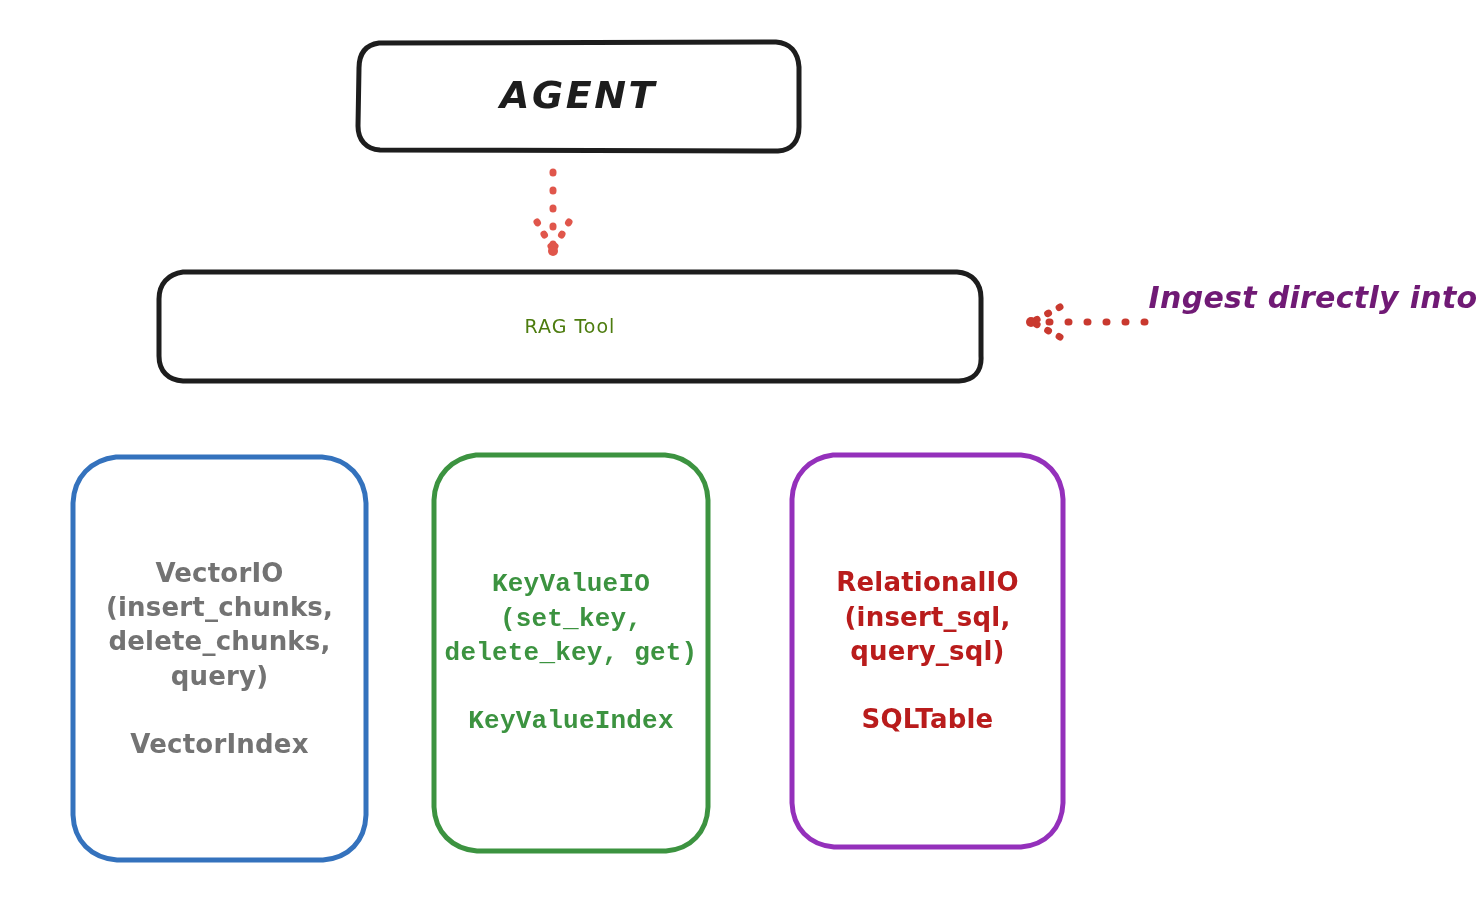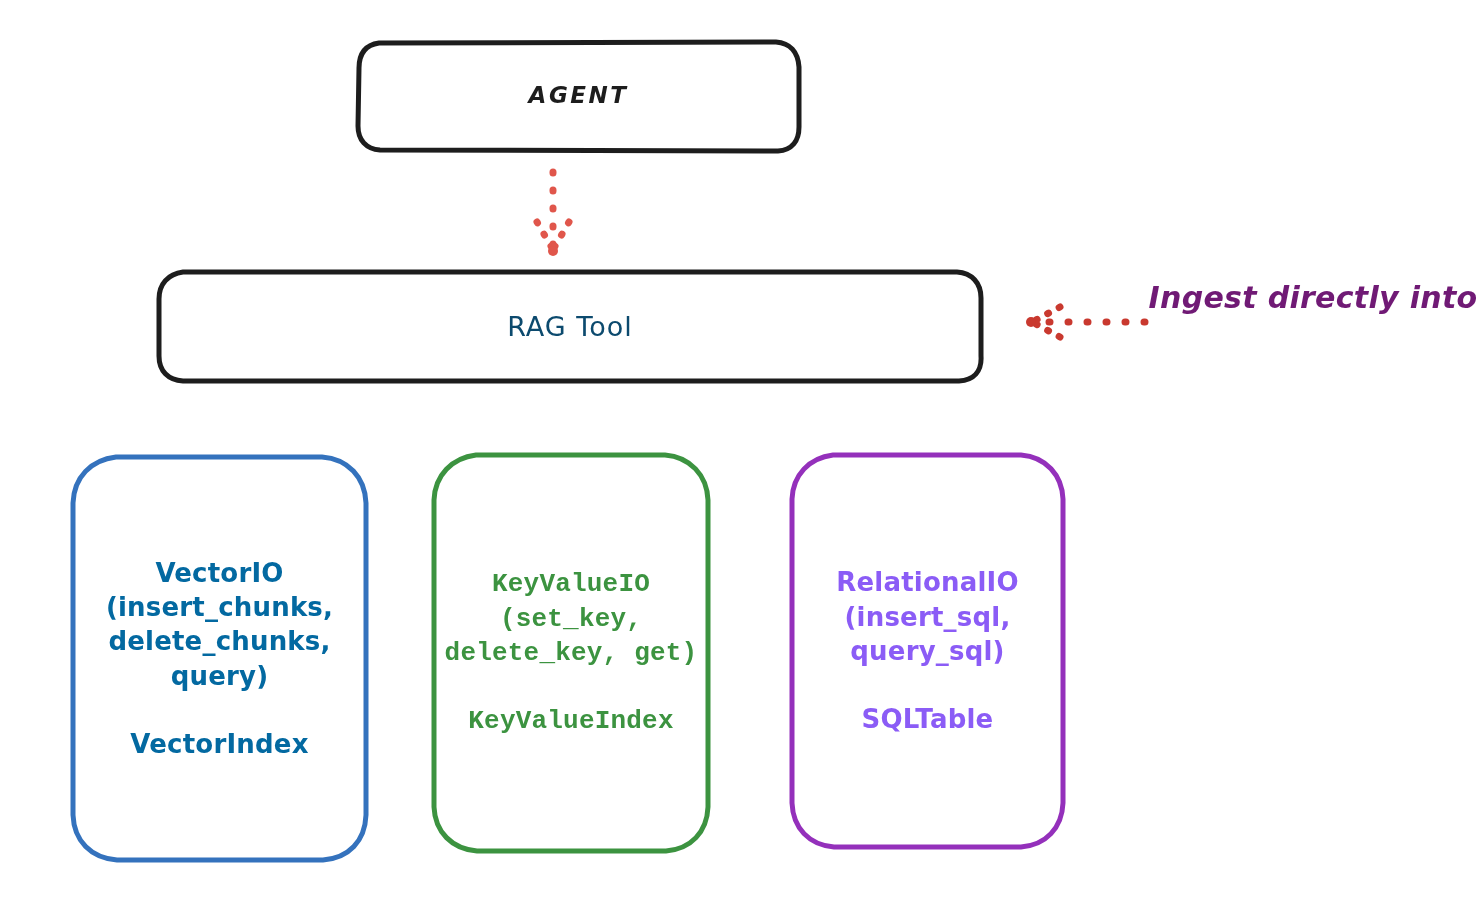--- a/index.html
+++ b/index.html
@@ -37,37 +37,37 @@
   #agent-node {
     left: 355px;
     top: 38px;
     width: 447px;
     height: 116px;
   }
   #agent-node .node-label {
     font-family: "DejaVu Sans", sans-serif;
     font-style: italic;
     font-weight: 700;
-    font-size: 23px;
+    font-size: 38px;
     color: #1d1d1d;
     letter-spacing: 2.5px;
   }
 
   
   #rag-tool-node {
     left: 155px;
     top: 268px;
     width: 830px;
     height: 117px;
   }
   #rag-tool-node .node-label {
     font-family: "DejaVu Sans", sans-serif;
-    font-size: 27px;
+    font-size: 19px;
     font-weight: 500;
-    color: #0c4a6e;
+    color: #4d7c0f;
     letter-spacing: 1px;
   }
 
   
   #vector-io-node {
     left: 69px;
     top: 453px;
     width: 301px;
     height: 411px;
   }
@@ -84,23 +84,23 @@
     height: 400px;
   }
   .provider .node-label {
     font-family: "DejaVu Sans", sans-serif;
     font-size: 26px;
     font-weight: 600;
     line-height: 1.32;
     letter-spacing: 0.2px;
     padding: 0 6px;
   }
-  #vector-io-node .node-label   { color: #0369a1; }
+  #vector-io-node .node-label   { color: #737373; }
   #key-value-io-node .node-label { color: #3c9340; font-family: Liberation Mono, monospace; }
-  #relational-io-node .node-label { color: #8b5cf6; }
+  #relational-io-node .node-label { color: #b91c1c; }
 
   
   .sketch-border {
     position: absolute;
     left: 0; top: 0;
     width: 100%;
     height: 100%;
     overflow: visible;
     pointer-events: none;
   }

